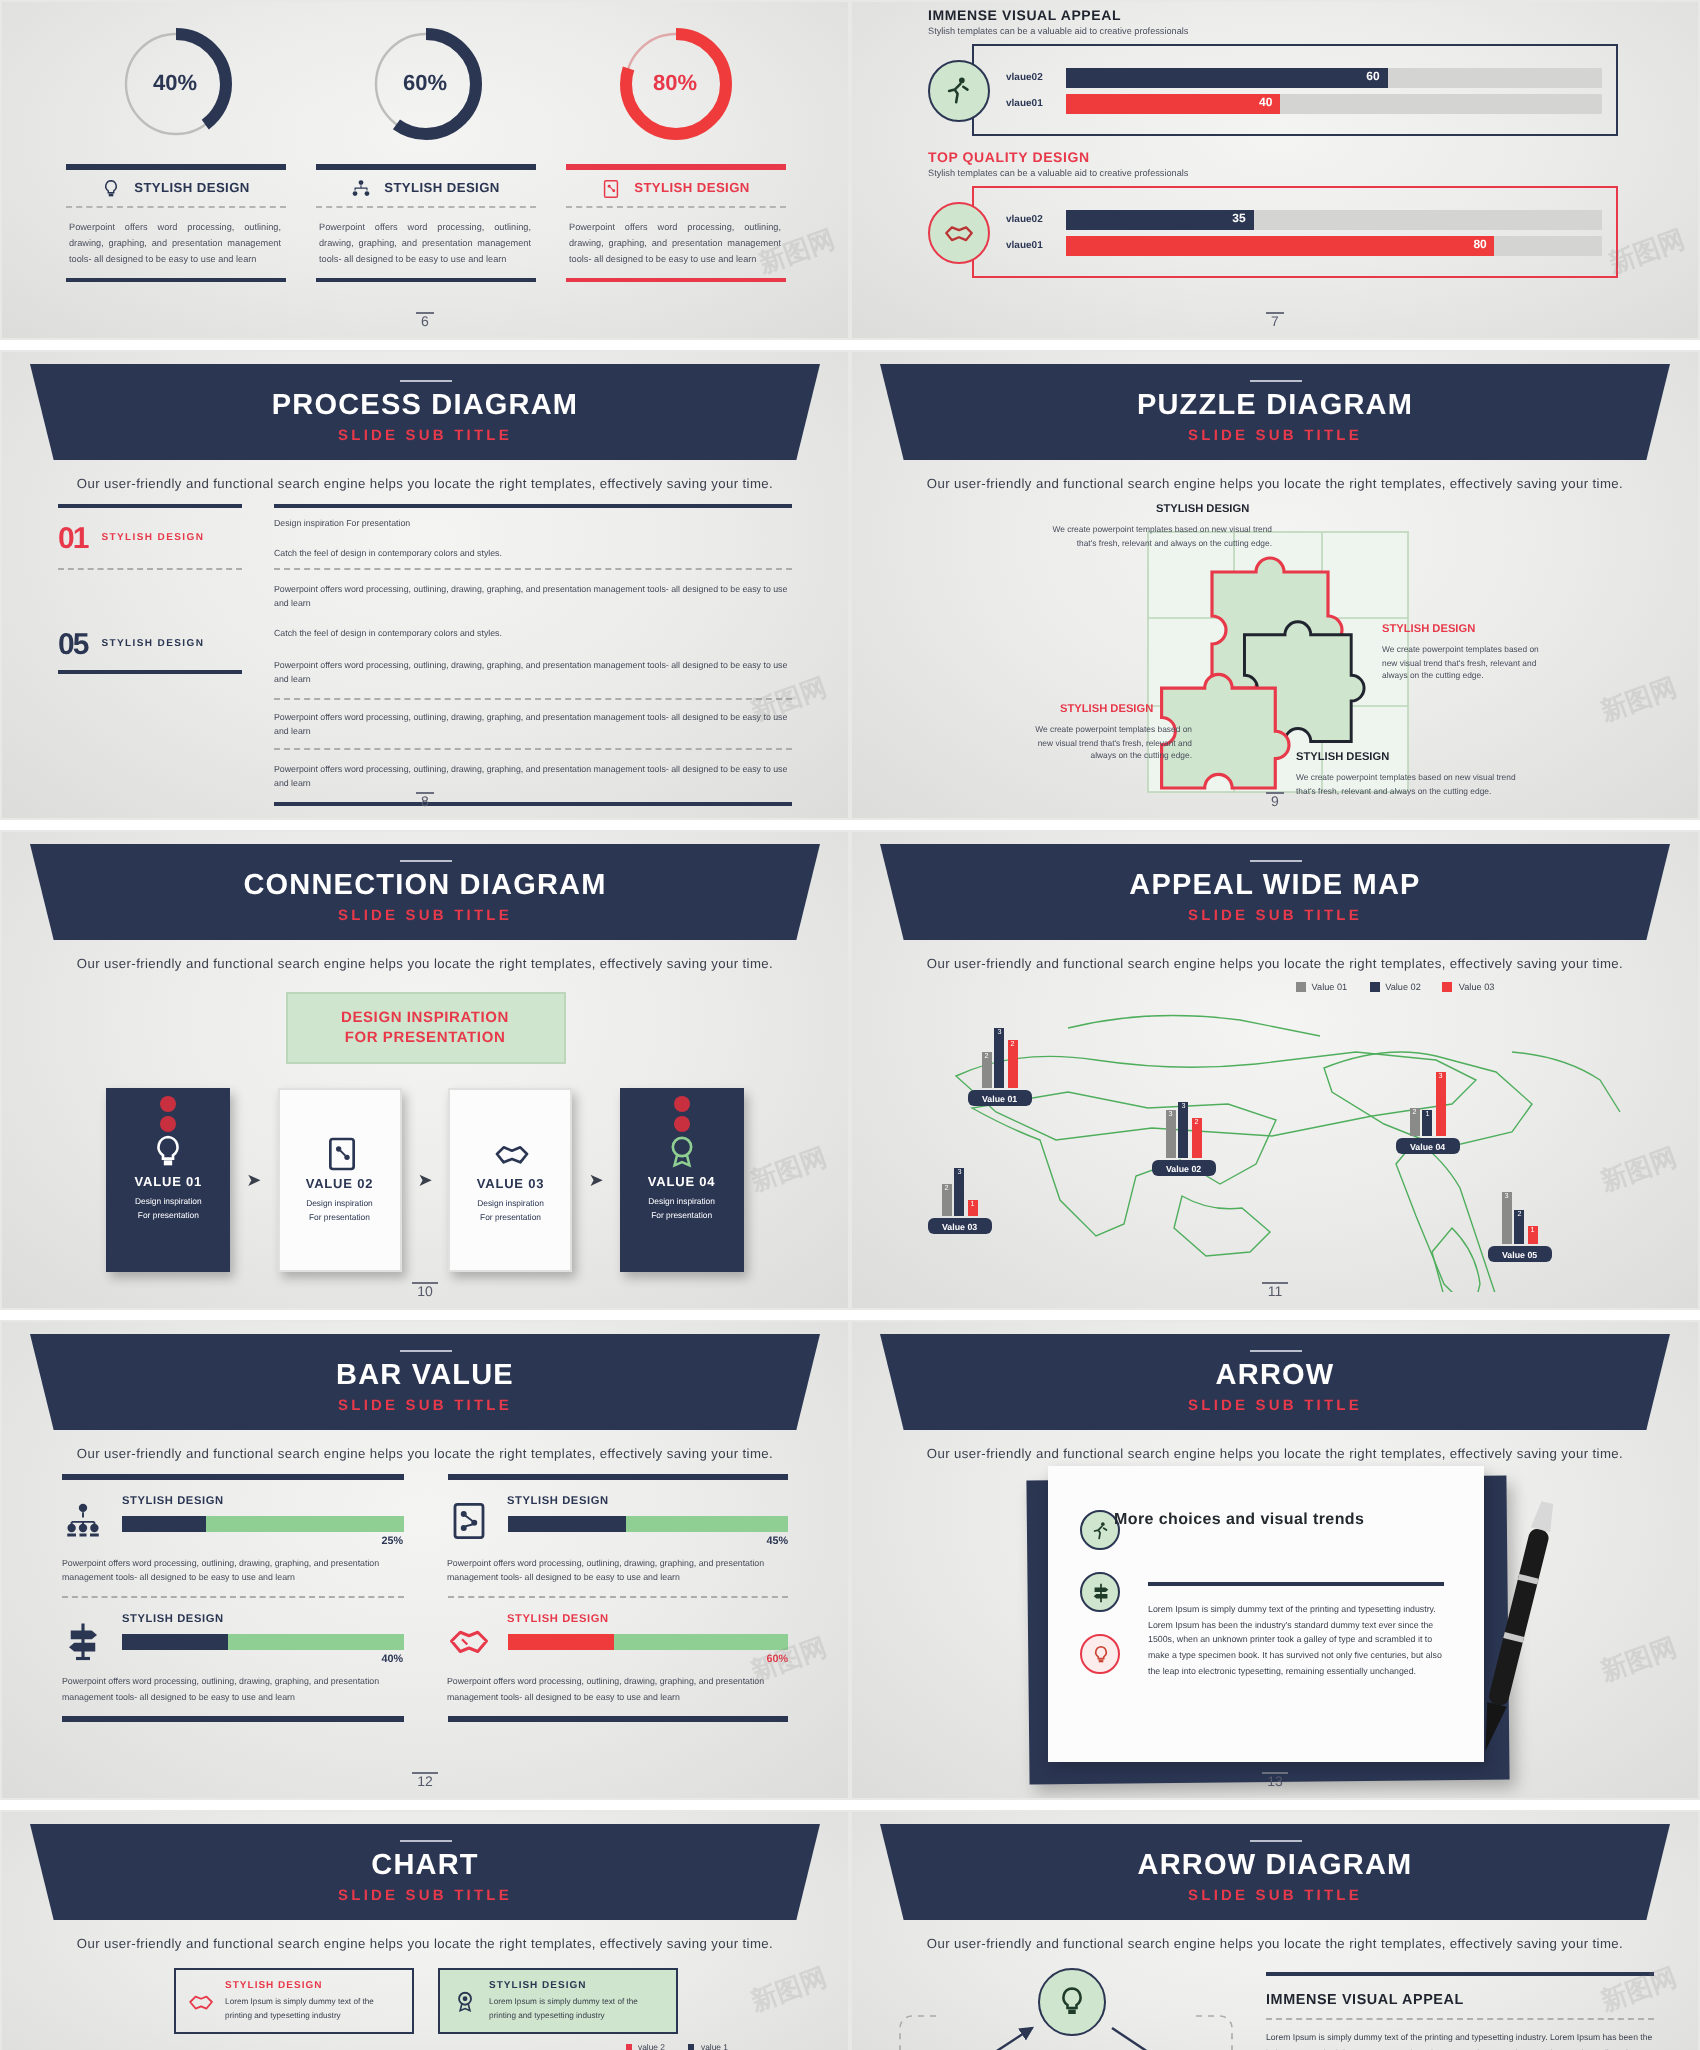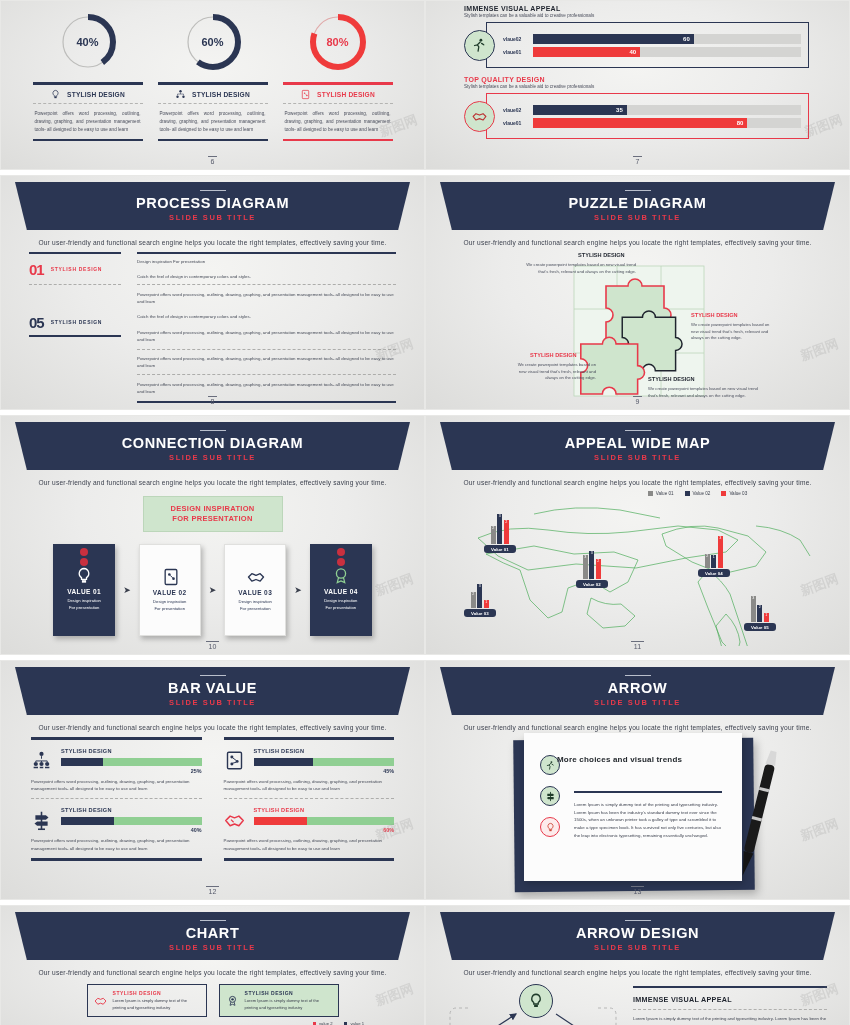--- a/index.html
+++ b/index.html
@@ -766,21 +766,21 @@
         <span>value 1</span>
       </div>
     </div>
 
     <div class="wm" style="right:10px; bottom:40px;">新图网</div>
   </div>
 
   <div class="slide r5">
     <div class="banner">
       <div class="tick"></div>
-      <h1>ARROW DESIGN</h1>
+      <h1>ARROW DIAGRAM</h1>
       <h2>SLIDE SUB TITLE</h2>
     </div>
     <div class="subline">Our user-friendly and functional search engine helps you locate the right templates, effectively saving your time.</div>
 
     <div class="ad">
       <div class="adleft">
         <svg width="175" height="70" viewBox="0 0 175 70" style="position:absolute;left:0;top:0">
           <path d="M20 28 h-12 a6 6 0 00-6 6 v40" fill="none" stroke="#aaa" stroke-width="0.8" stroke-dasharray="3 3"></path>
           <path d="M150 28 h12 a6 6 0 016 6 v40" fill="none" stroke="#aaa" stroke-width="0.8" stroke-dasharray="3 3"></path>
           <path d="M22 64 L68 34" stroke="#2b3653" stroke-width="1.2" marker-end="url(#ah)"></path>

